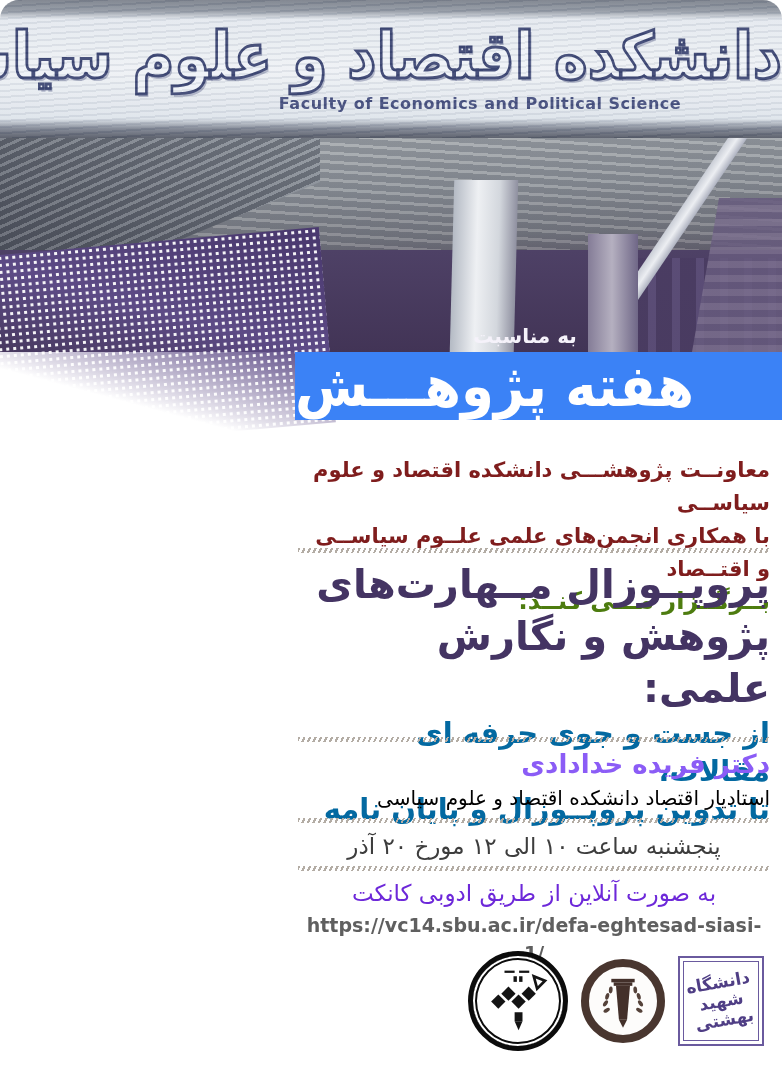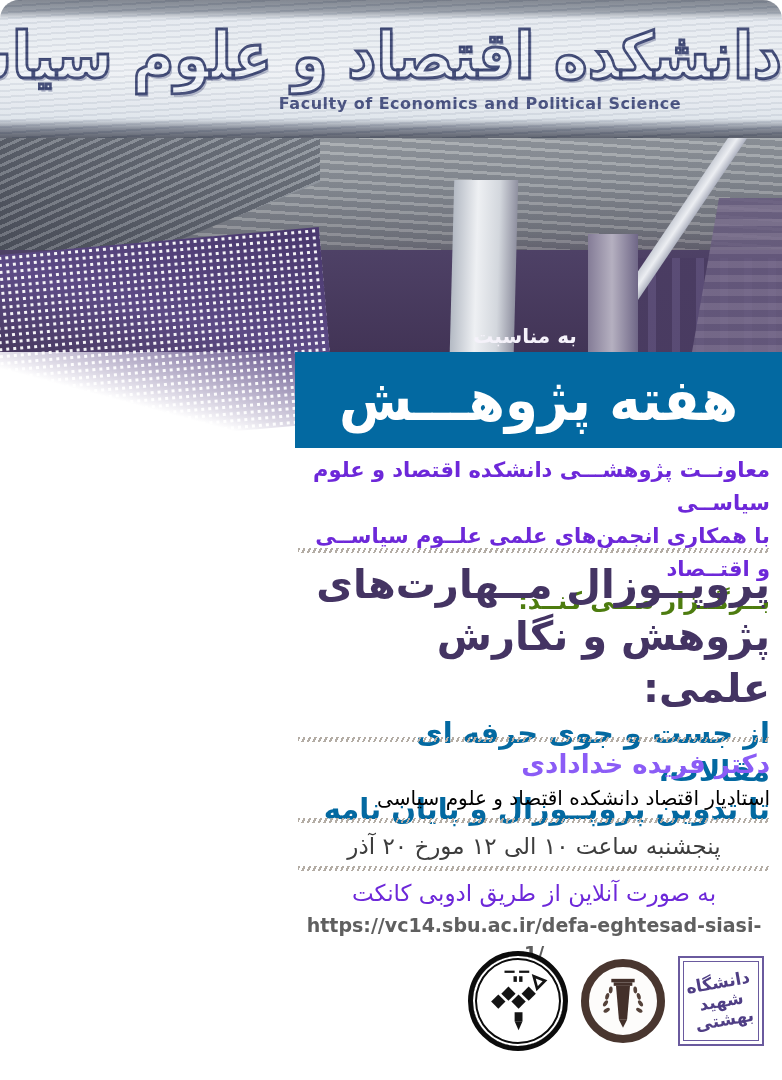--- a/index.html
+++ b/index.html
@@ -49,32 +49,32 @@
   .halftone { position:absolute; top:242px; left:-24px; width:352px; height:196px; z-index:3;
     transform:rotate(-5deg);
     background-image:
       radial-gradient(circle, rgba(255,255,255,0.95) 1.4px, rgba(255,255,255,0) 1.9px),
       linear-gradient(200deg, #4b3a70 6%, #5d4b86 40%, rgba(255,255,255,0) 72%);
     background-size:7px 7px, 100% 100%; }
 
   
   .kicker { position:absolute; top:324px; left:430px; width:190px; z-index:4; text-align:center;
     direction:rtl; color:#f5f2fa; font-weight:bold; font-size:20px; }
-  .band { position:absolute; top:352px; left:295px; width:487px; height:96px; background:#0369a1; z-index:4;
-    display:flex; align-items:center; justify-content:center; }
+  .band { position:absolute; top:352px; left:295px; width:487px; height:68px; background:#3b82f6; z-index:4;
+    display:flex; align-items:center; }
   .band-text { direction:rtl; color:#ffffff; font-weight:bold; font-size:53px; white-space:nowrap;
     transform:scaleY(1.08); }
 
   
   .content { position:absolute; left:298px; width:472px; direction:rtl; }
   .sep { position:absolute; left:298px; width:472px; height:5px;
     background:repeating-linear-gradient(115deg, #b3aca4 0 2px, rgba(255,255,255,0) 2px 5px); }
 
   .org { top:454px; text-align:right; }
-  .org .l1, .org .l2 { color:#6d28d9; font-weight:bold; font-size:21px; line-height:33px; }
+  .org .l1, .org .l2 { color:#7f1d1d; font-weight:bold; font-size:21px; line-height:33px; }
   .org .l3 { color:#4d7c0f; font-weight:bold; font-size:24px; line-height:30px; }
 
   .sep1 { top:548px; }
   .title-block { top:558px; text-align:right; }
   .title-main { color:#443463; font-weight:bold; font-size:40px; line-height:52px; }
   .title-sub { color:#0369a1; font-weight:bold; font-size:29px; line-height:38px; }
   .sep2 { top:737px; }
 
   .speaker { top:746px; text-align:right; }
   .speaker-name { color:#8b5cf6; font-weight:bold; font-size:26px; line-height:36px; }

